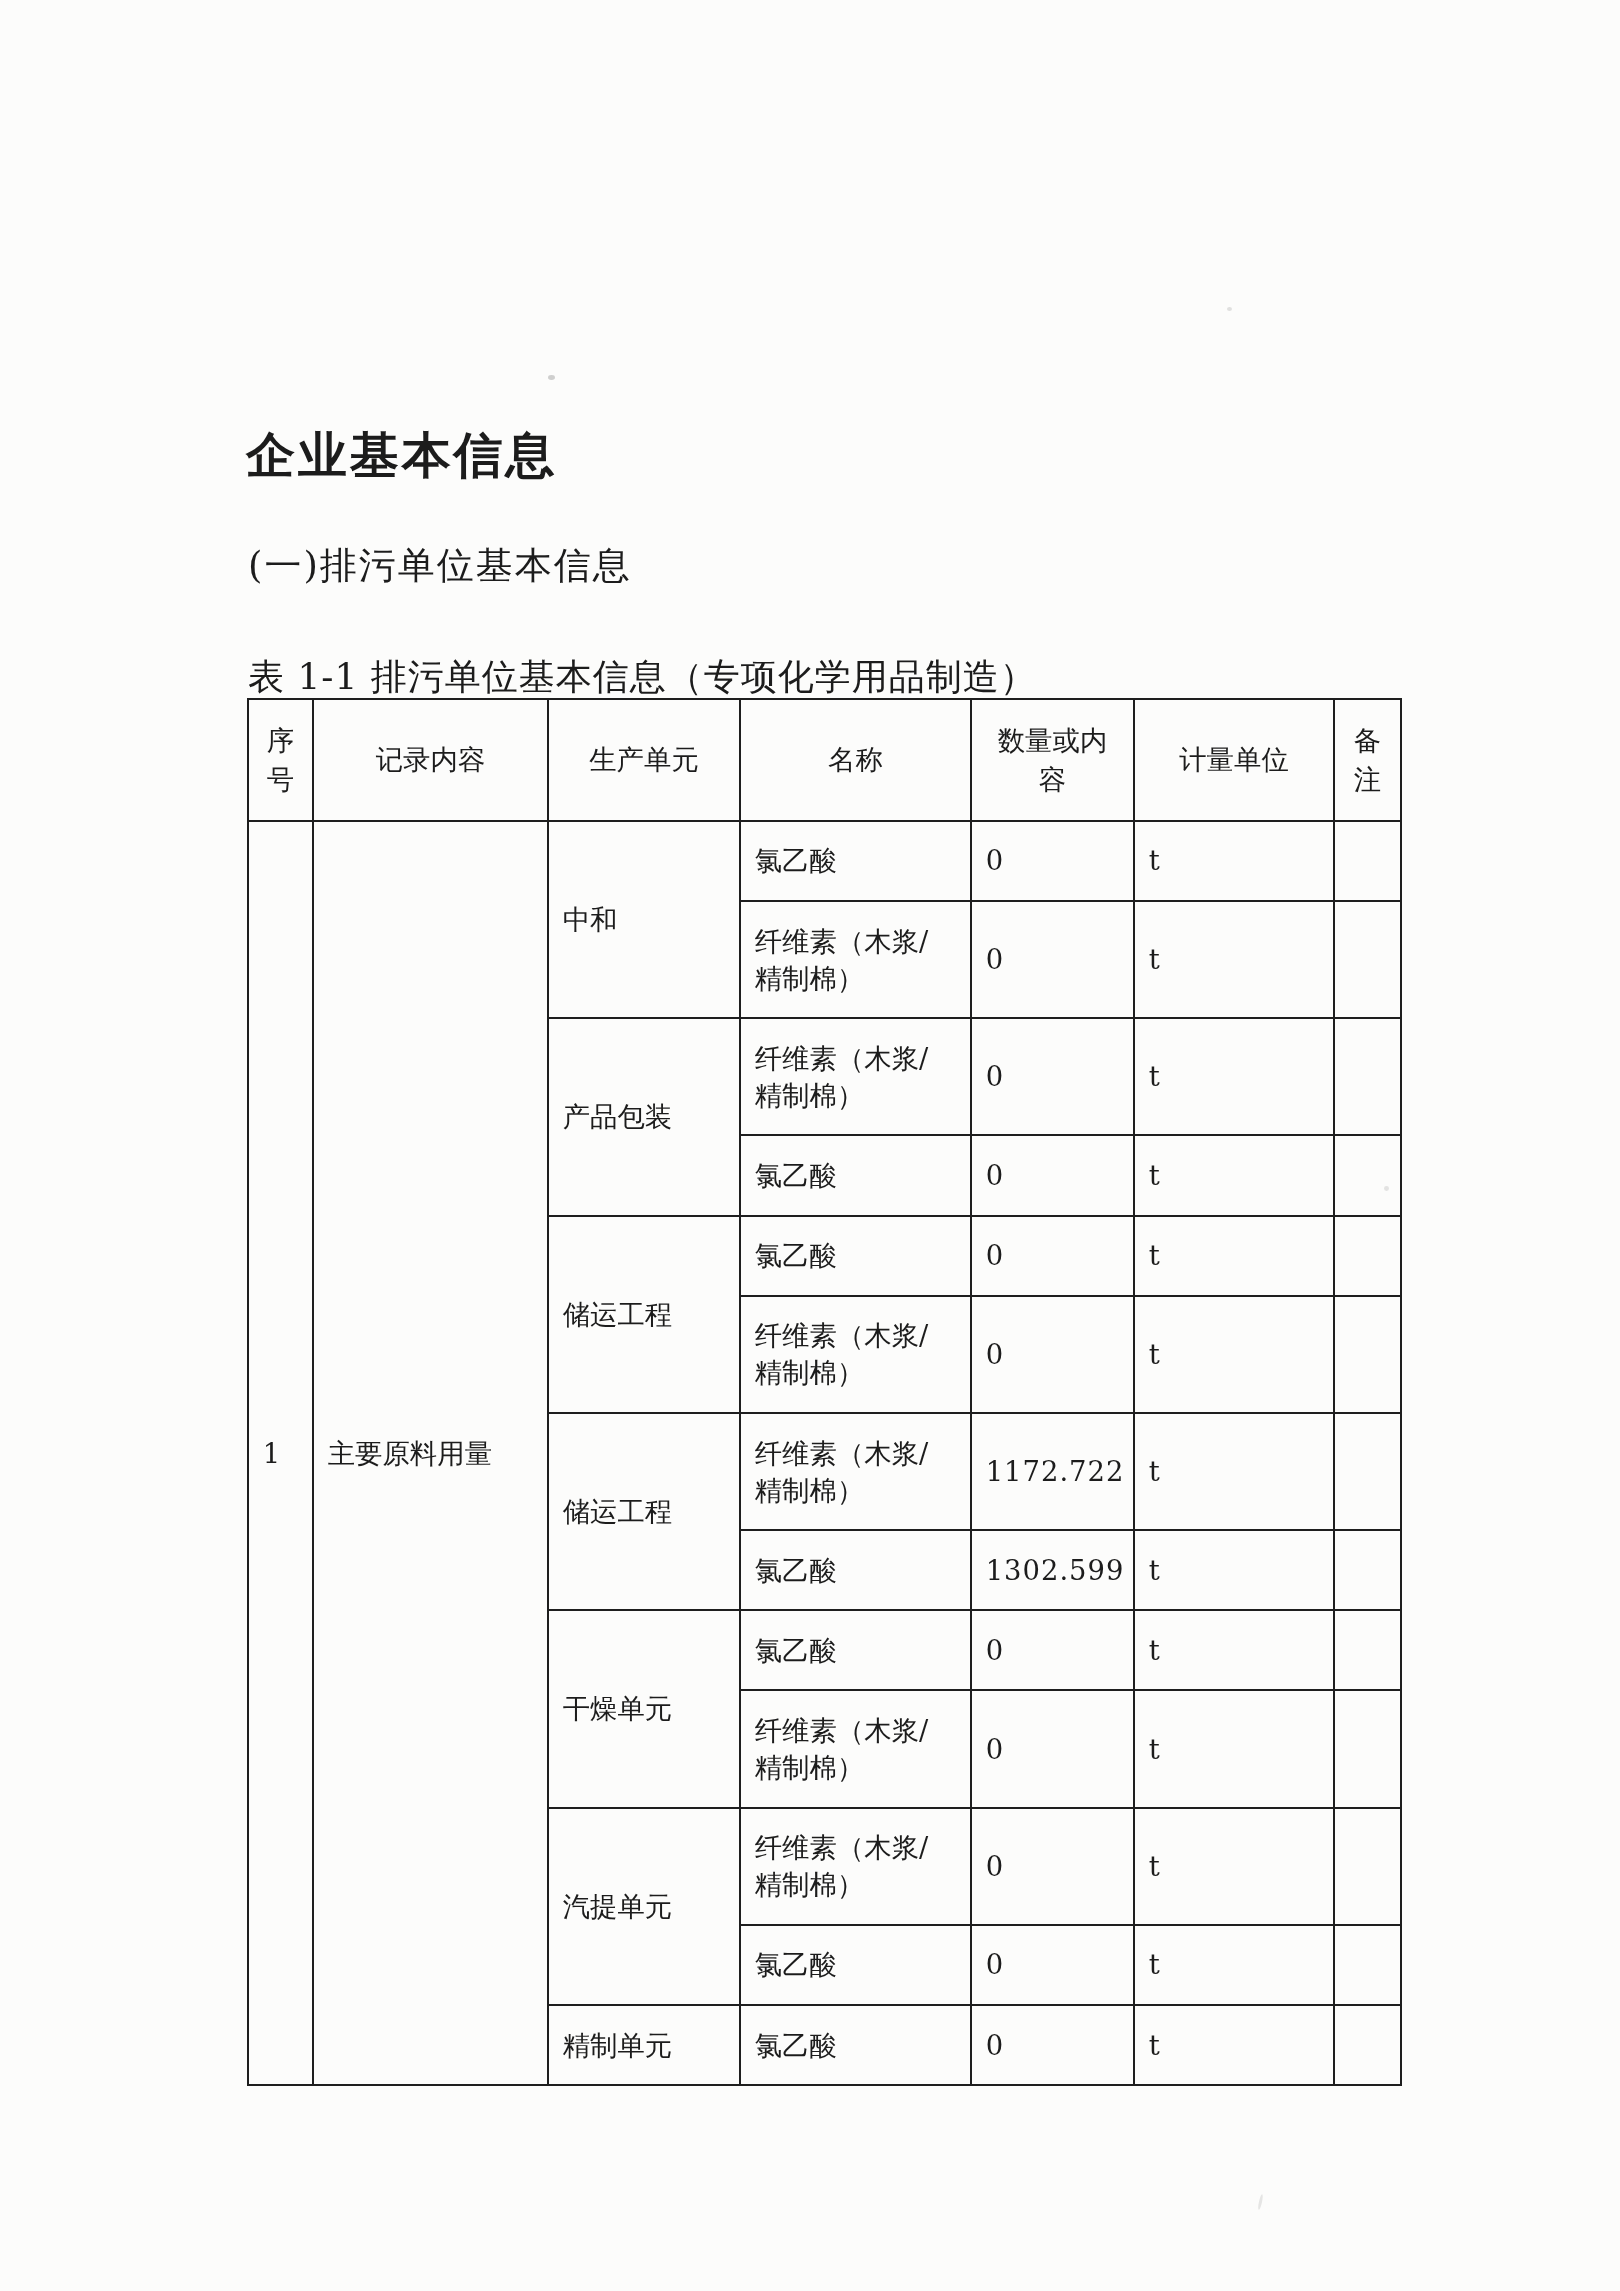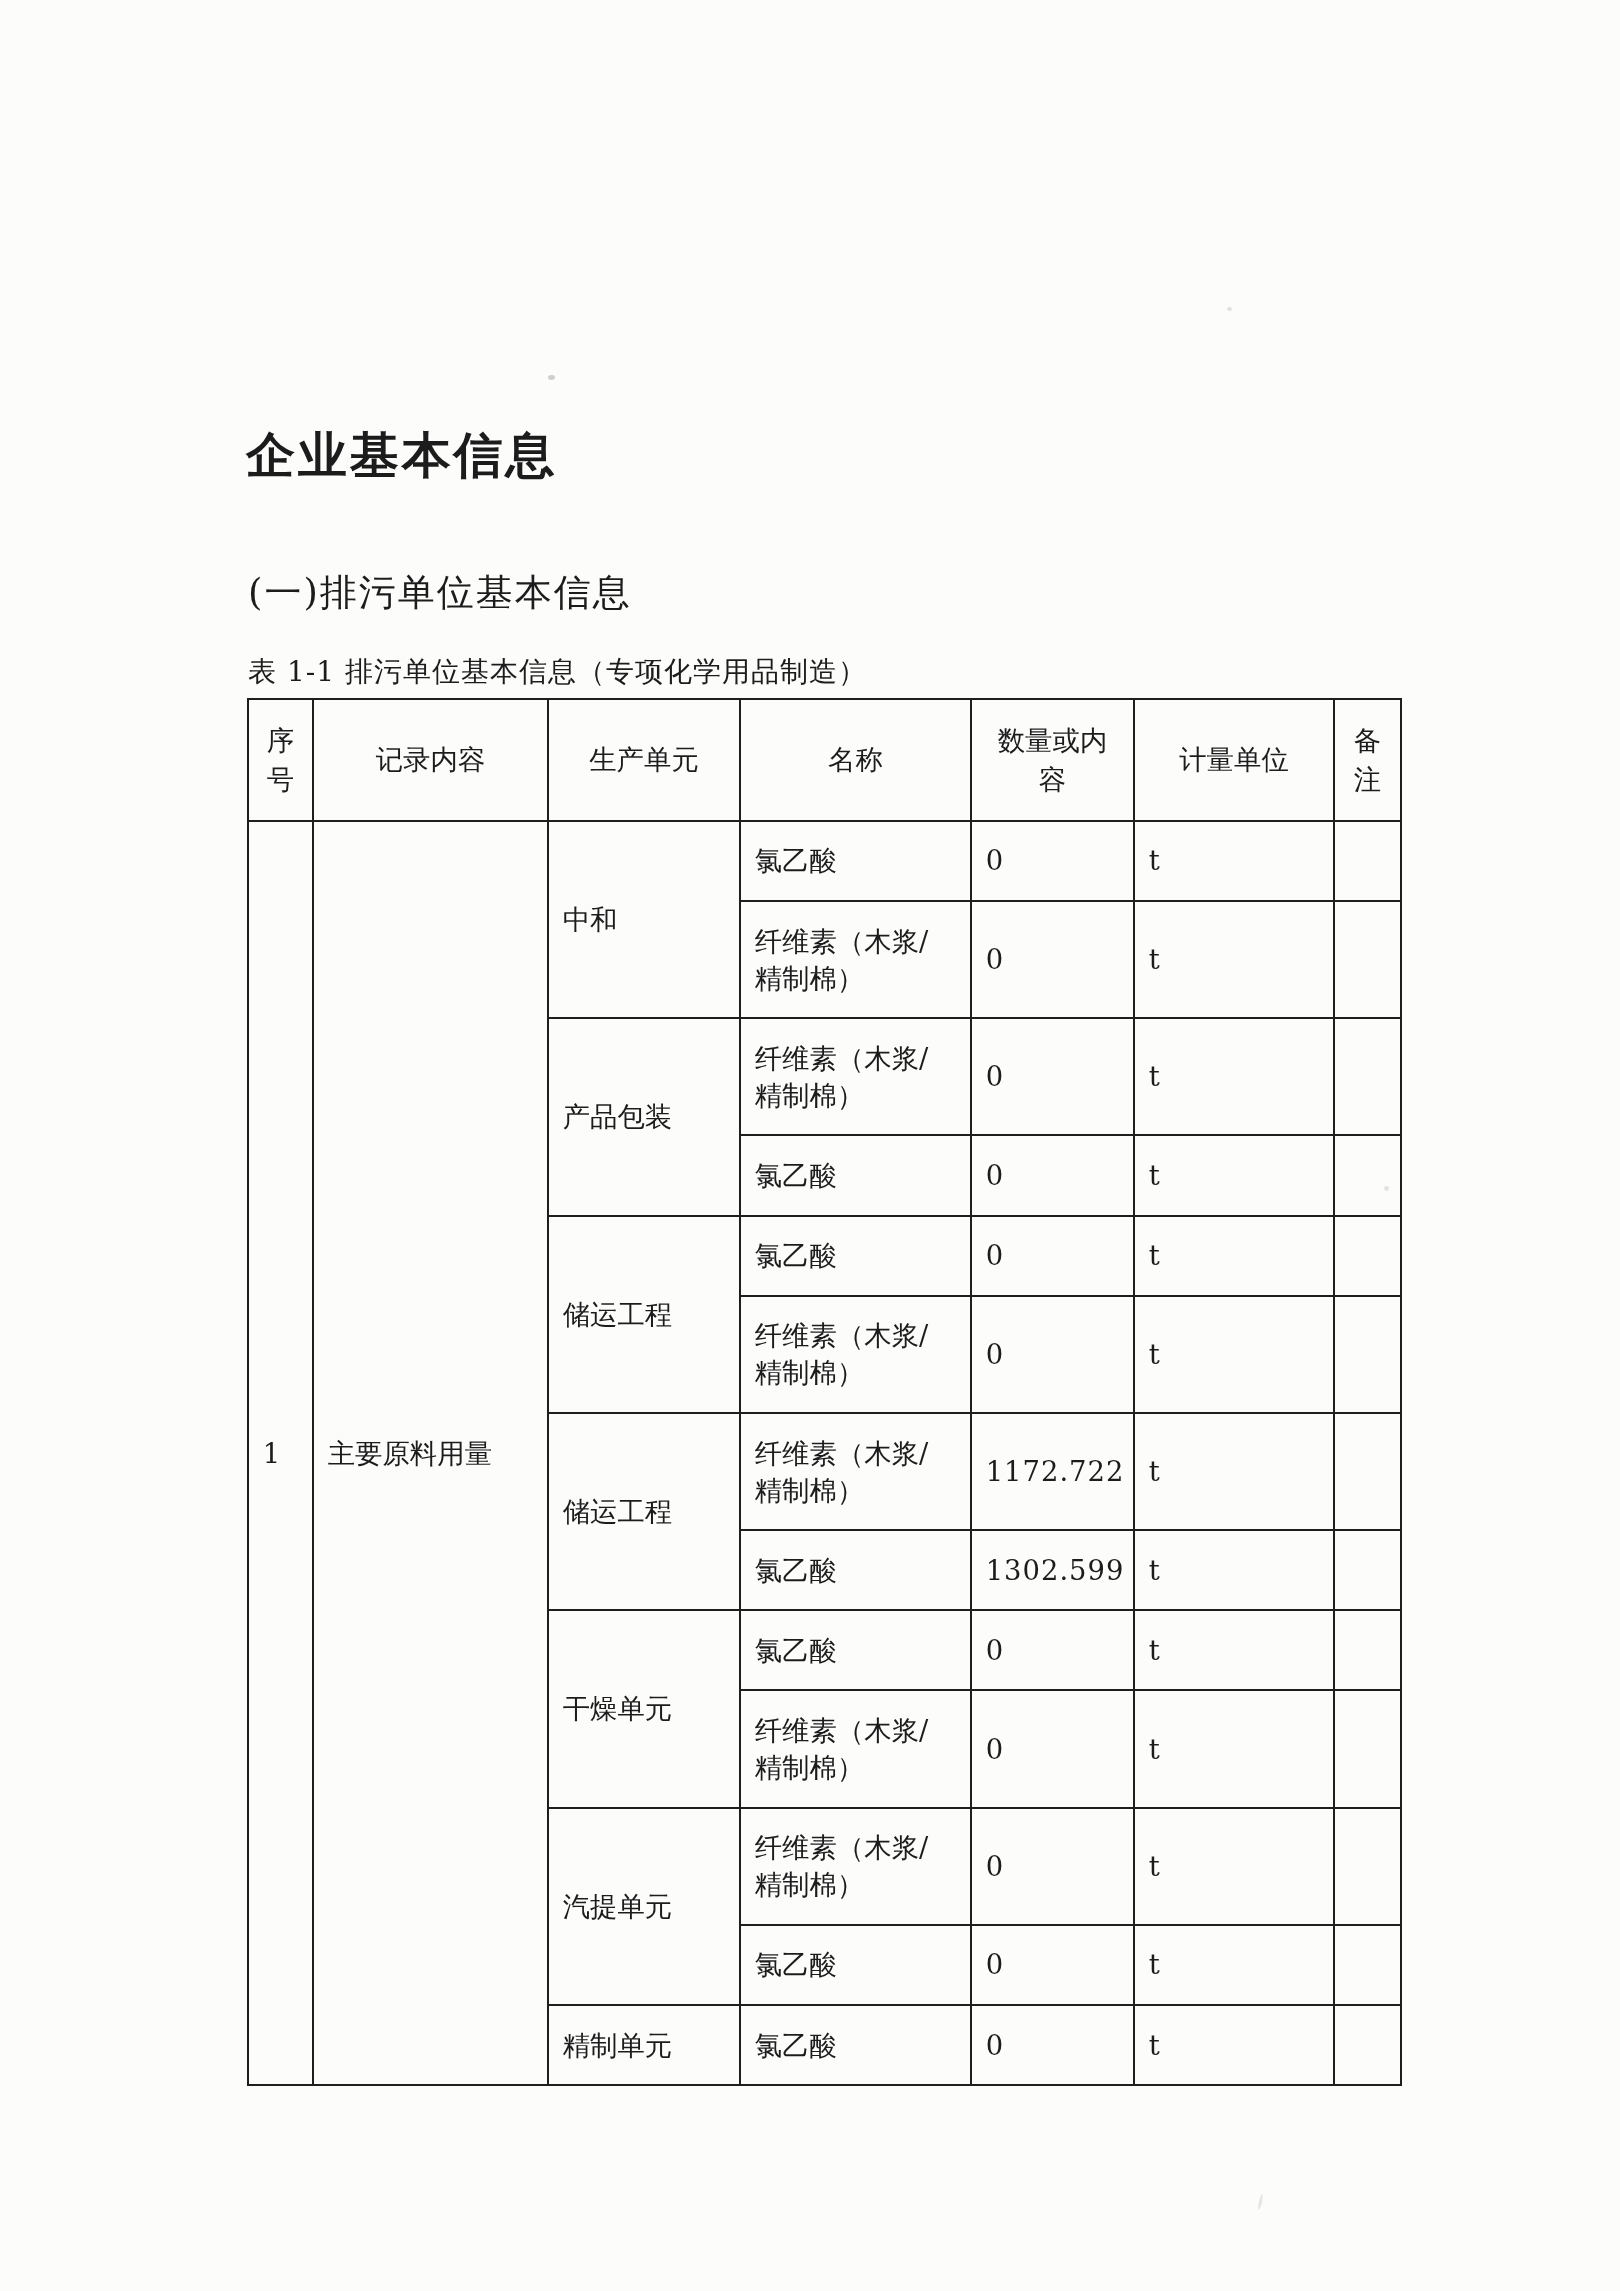--- a/index.html
+++ b/index.html
@@ -12,27 +12,27 @@
     -webkit-font-smoothing:antialiased;
   }
   .page{position:absolute;left:0;top:0;width:1620px;height:2292px;overflow:hidden;text-decoration:underline;}
 
   .doc-title{
     position:absolute;left:246px;top:390px;
     font-size:49px;font-weight:bold;letter-spacing:2.9px;
     white-space:nowrap;
   }
   .doc-subtitle{
-    position:absolute;left:248px;top:537px;
+    position:absolute;left:248px;top:510px;
     font-size:37px;font-weight:normal;letter-spacing:2px;
     white-space:nowrap;
   }
   .table-caption{
     position:absolute;left:248px;top:653px;
-    font-size:28px;letter-spacing:1px;
+    font-size:36px;letter-spacing:1px;
     white-space:nowrap;
   }
 
   table.main{
     position:absolute;left:247px;top:698px;
     width:1153px;
     border-collapse:collapse;
     table-layout:fixed;
   }
   table.main th, table.main td{

